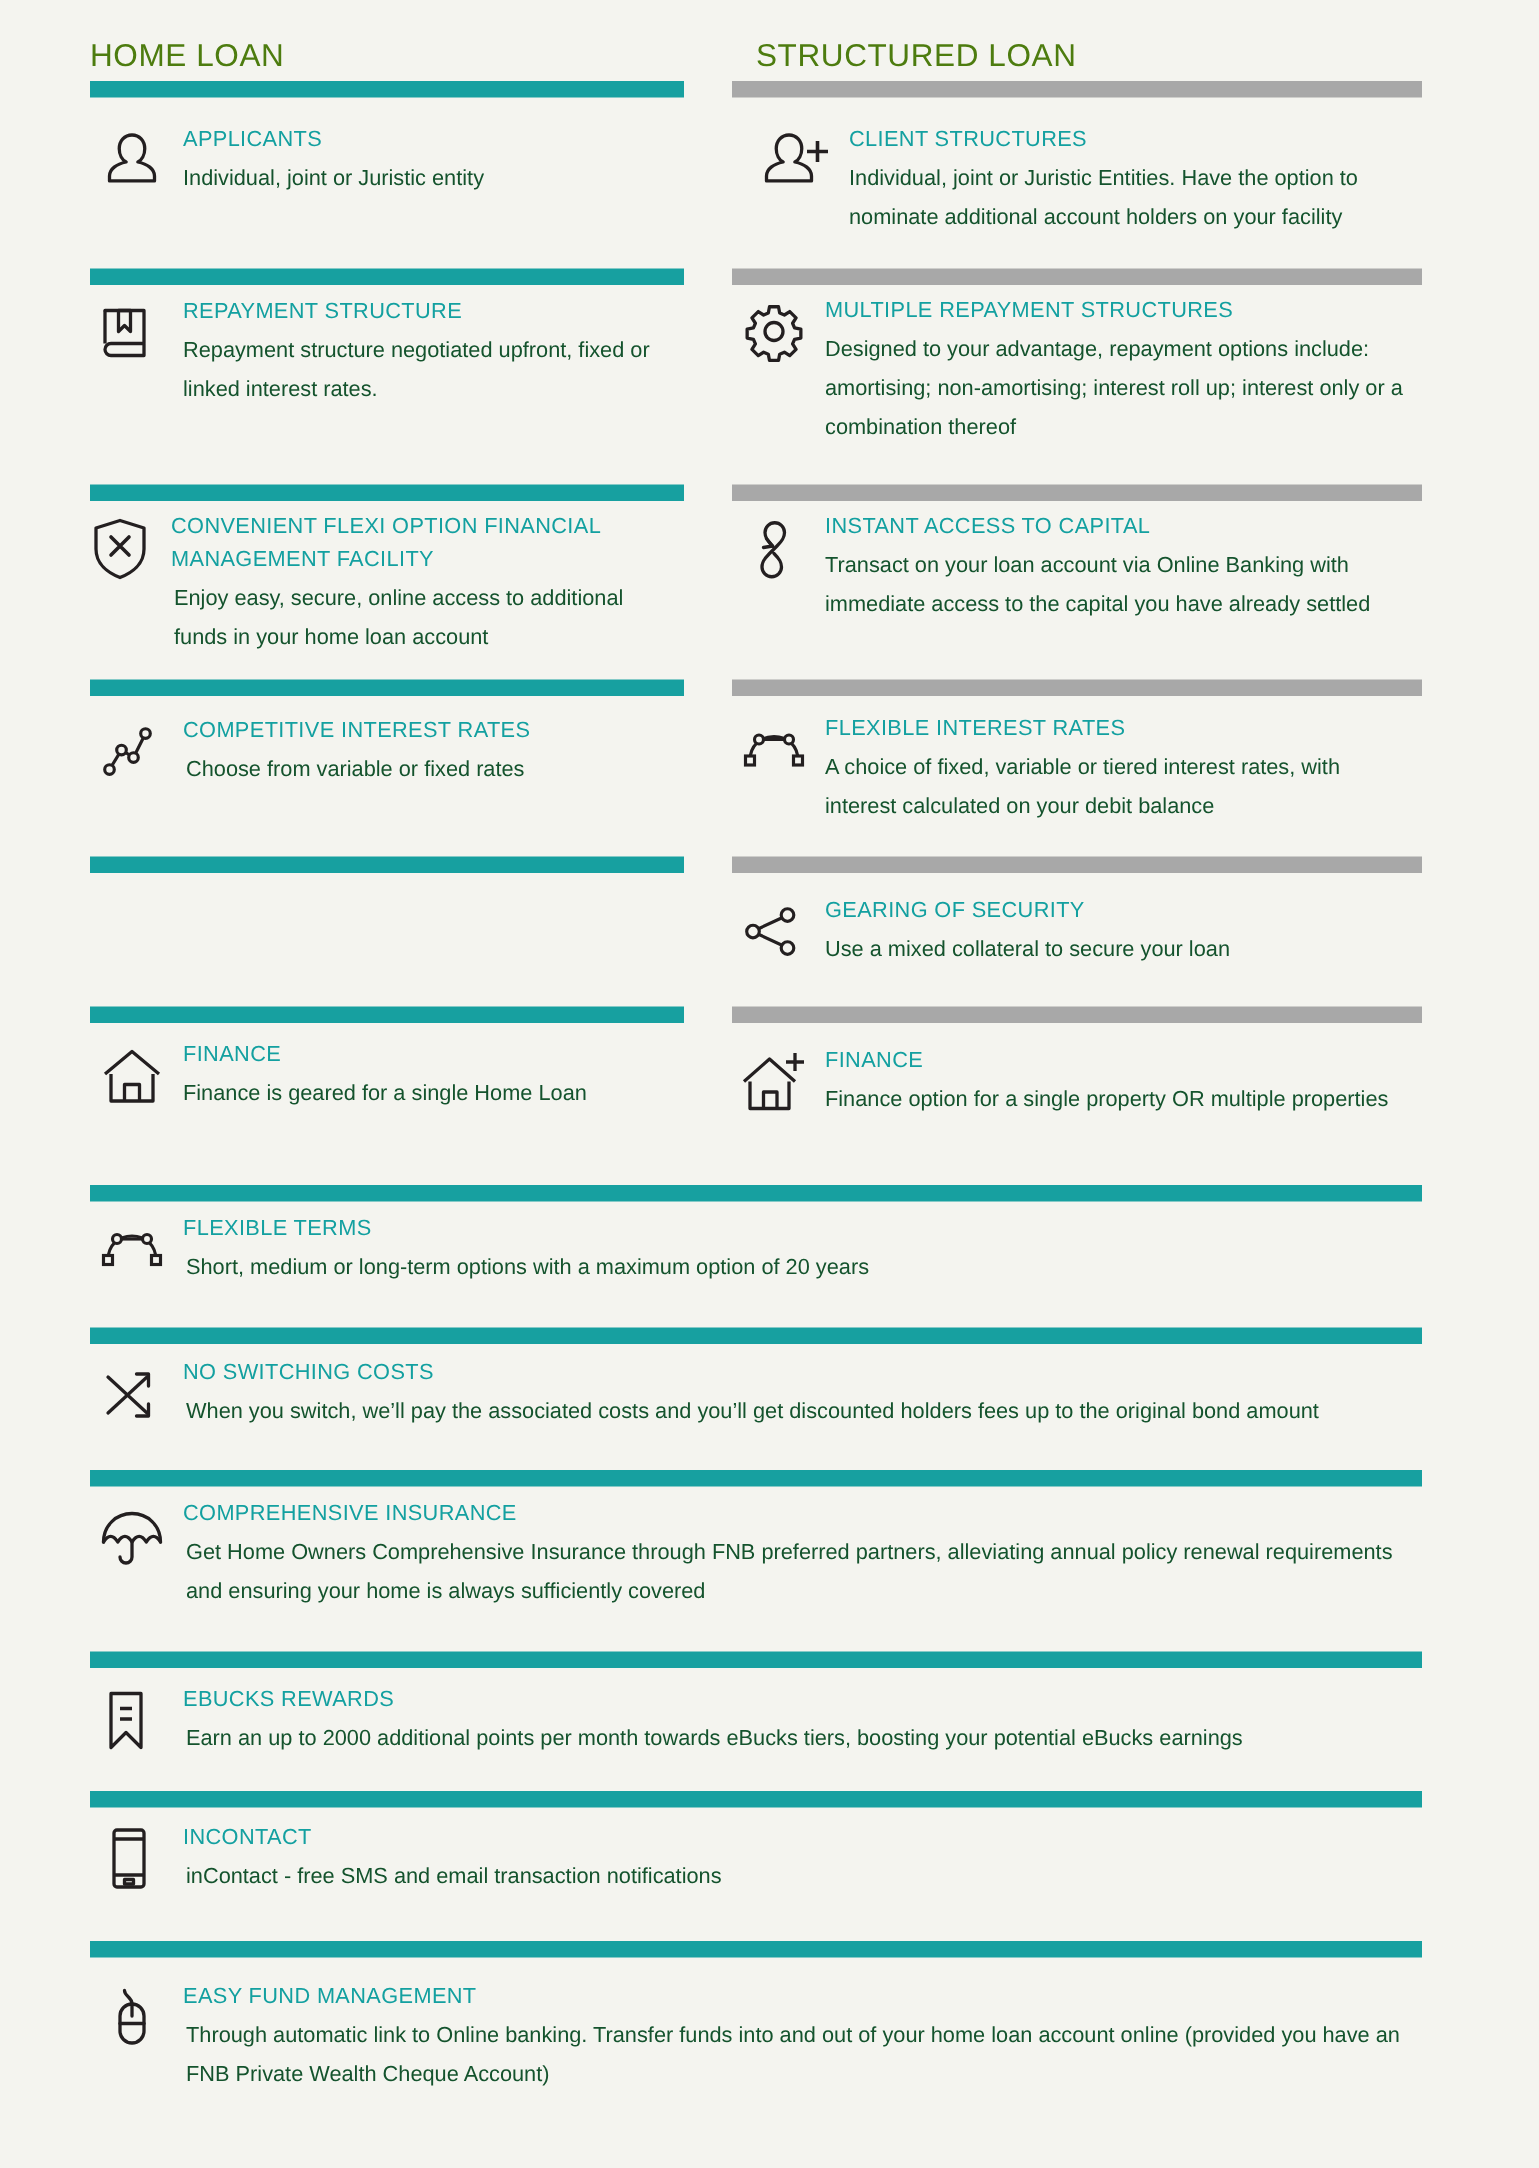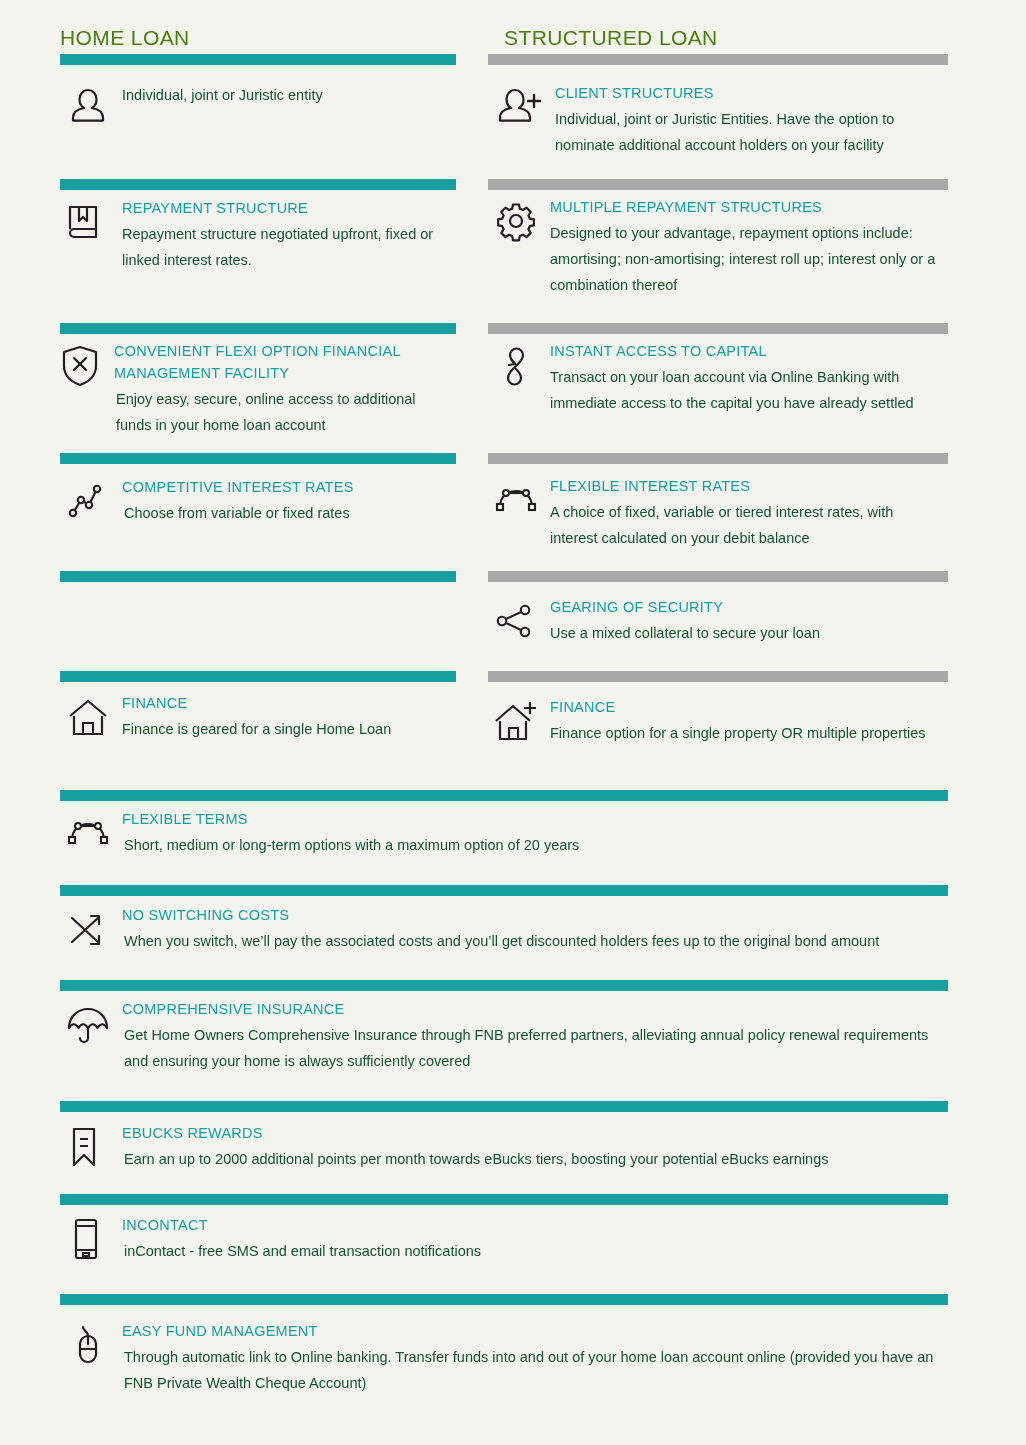--- a/index.html
+++ b/index.html
@@ -92,25 +92,26 @@
   <div class="bar teal col-left" style="top:54px"></div>
   <div class="bar grey col-right" style="top:54px"></div>
 
   <div class="feature" style="left:60px; top:82px; width:392px">
     <span class="icon">
       <svg width="56" height="50" viewBox="0 0 56 50">
         <path d="M28 8c-5 0-8.5 4-8.5 9.2 0 4.1 2 7.5 4.6 8.8-6.4 1.3-11.1 4.7-11.1 9.4v3.2h30v-3.2c0-4.7-4.7-8.1-11.1-9.4 2.6-1.3 4.6-4.7 4.6-8.8C36.5 12 33 8 28 8z" fill="none" stroke="#231f20" stroke-width="2.2" stroke-linejoin="round"></path>
       </svg>
     </span>
     <div class="body">
+      <p class="f-title">APPLICANTS</p>
       <p class="f-desc">Individual, joint or Juristic entity</p>
     </div>
   </div>
 
-  <div class="feature" style="left:493px; top:82px; width:456px">
+  <div class="feature" style="left:504px; top:82px; width:456px">
     <span class="icon">
       <svg width="56" height="50" viewBox="0 0 56 50">
         <path d="M22 8c-5 0-8.5 4-8.5 9.2 0 4.1 2 7.5 4.6 8.8-6.4 1.3-11.1 4.7-11.1 9.4v3.2h30v-3.2c0-4.7-4.7-8.1-11.1-9.4 2.6-1.3 4.6-4.7 4.6-8.8C30.5 12 27 8 22 8z" fill="none" stroke="#231f20" stroke-width="2.2" stroke-linejoin="round"></path>
         <path d="M41 12v14M34 19h14" fill="none" stroke="#231f20" stroke-width="2.4" stroke-linecap="butt"></path>
       </svg>
     </span>
     <div class="body">
       <p class="f-title">CLIENT STRUCTURES</p>
       <p class="f-desc">Individual, joint or Juristic Entities. Have the option to nominate additional account holders on your facility</p>
     </div>

